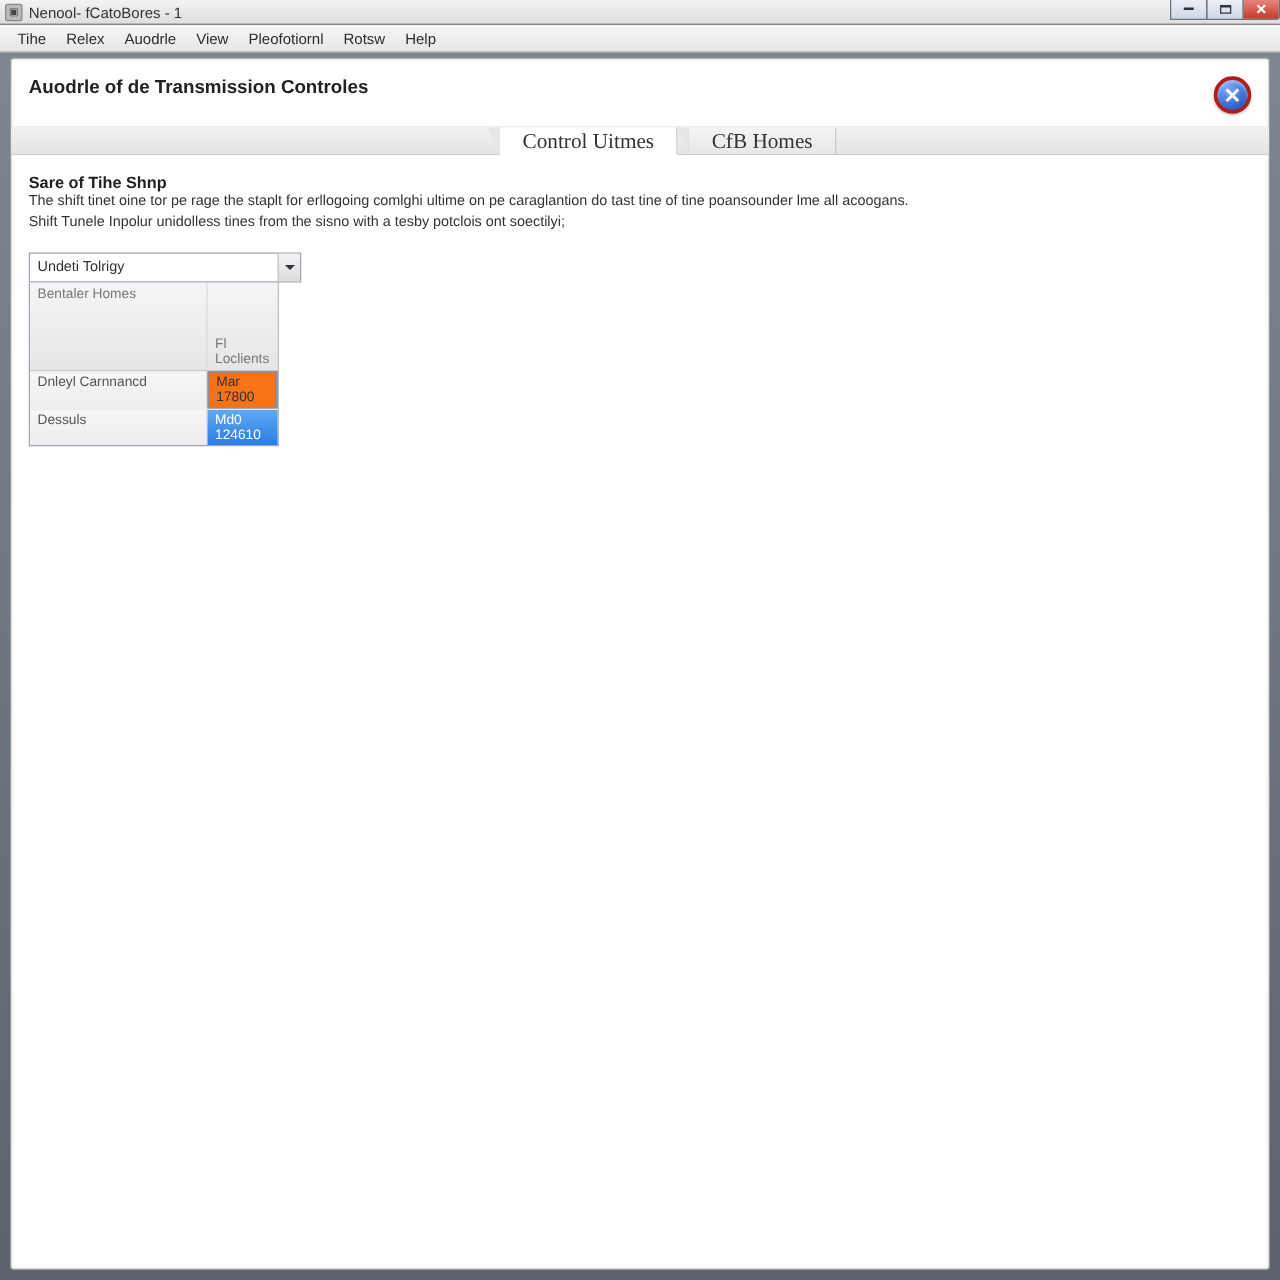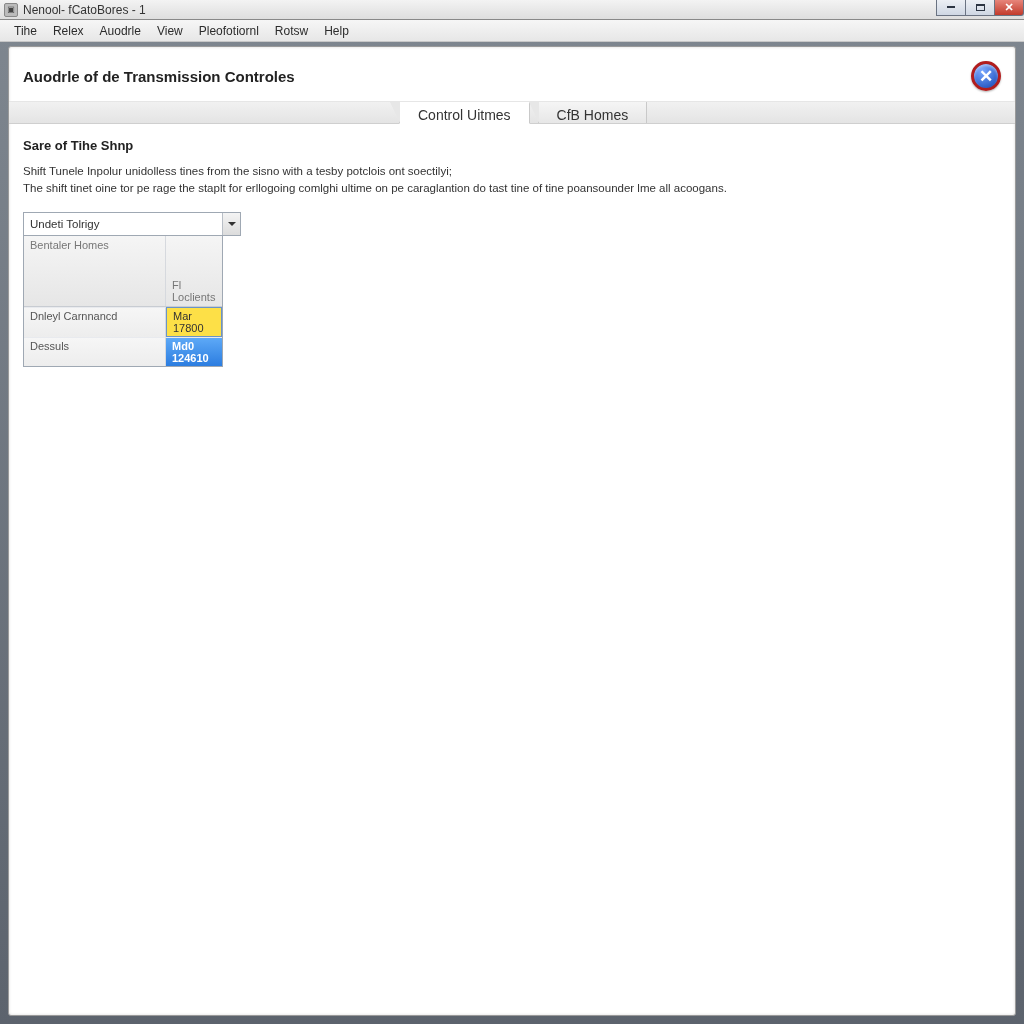--- a/index.html
+++ b/index.html
@@ -70,21 +70,21 @@
   left: 8px; right: 8px; top: 46px; bottom: 8px;
   background: #ffffff;
   border: 1px solid #9a9a9a;
   border-radius: 3px;
   box-shadow: 0 0 3px rgba(0,0,0,0.15) inset;
 }
 
 
 .header-row {
   padding: 14px 14px 10px 14px;
-  display:flex; align-items:center;
+  display:flex; align-items:flex-start;
   border-bottom: 1px solid #e6e6e6;
 }
 .header-row h1 {
   font-size: 15px; font-weight: bold; color: #222;
 }
 .header-row .spacer { flex:1; }
 .help-badge {
   width: 30px; height: 30px;
   border-radius: 50%;
   background: radial-gradient(circle at 35% 30%, #7aa9ff 0%, #2f60c9 70%, #1a3f8f 100%);
@@ -99,42 +99,43 @@
   height: 22px;
   background: linear-gradient(to bottom, #f1f1f1 0%, #e4e4e4 100%);
   border-bottom: 1px solid #cfcfcf;
   display:flex; align-items:stretch;
   padding-left: 390px;
 }
 .tab {
   border-left: 1px solid #c9c9c9;
   border-right: 1px solid #c9c9c9;
   padding: 0 18px;
-  display:flex; align-items:flex-end;
-  font-size: 14px; color: #333;
+  display:flex; align-items:center;
+  font-size: 17px; color: #333;
   background: linear-gradient(to bottom, #f5f5f5 0%, #e7e7e7 100%);
   margin-right: 8px;
   position: relative;
+  font-family: Liberation Serif, serif;
 }
 .tab.active {
   background: #fff;
   border-bottom: 1px solid #fff;
   margin-bottom: -1px;
 }
 .tab .tab-slope {
   position:absolute; left:-10px; top:0; bottom:0; width:10px;
   background: linear-gradient(to top right, transparent 48%, #e7e7e7 52%);
 }
 
 
 .body-content {
   padding: 14px 14px;
 }
 .body-content h2 {
-  font-size: 13px; font-weight: bold; color: #222; margin-bottom: 10px;
+  font-size: 13px; font-weight: bold; color: #222; 
 }
 .desc-line {
   font-size: 11.5px; color: #333; line-height: 1.5;
 }
 
 
 .combo {
   margin-top: 14px;
   width: 218px;
   display: inline-block;
@@ -179,29 +180,28 @@
 .ghcell.c1 { width: 142px; }
 .ghcell.c2 { flex:1; }
 .gridrow {
   display:flex;
 }
 .gridrow .gcell {
   padding: 2px 6px;
   border-right: 1px solid #d6d9de;
   border-top: 1px solid #e8eaee;
   color:#333;
-  background:#fde047;
+  background:#f97316;
 }
 .gridrow .gcell:last-child { border-right: none; }
 .gcell.c1 { width: 142px; background: linear-gradient(to bottom, #f6f6f6, #ededed); color:#555;}
 .gcell.c2 { flex:1; }
 .gridrow.sel .gcell.c2 {
   background: linear-gradient(to bottom, #5da9f7 0%, #2c7de0 100%);
   color: #fff;
-  font-weight: bold;
 }
 .gcell.c2.editbox {
   border: 1px solid #6a94c8;
   margin: 0;
 }
 </style>
 </head>
 <body>
 
 <div class="win-chrome">
@@ -246,22 +246,22 @@
         <span>Control Uitmes</span>
       </div>
       <div class="tab">
         <span class="tab-slope"></span>
         <span>CfB Homes</span>
       </div>
     </div>
 
     <div class="body-content">
       <h2>Sare of Tihe Shnp</h2>
+      <div class="desc-line">The shift tinet oine tor pe rage the staplt for erllogoing comlghi ultime on pe caraglantion do tast tine of tine poansounder lme all acoogans.</div>
       <div class="desc-line">Shift Tunele Inpolur unidolless tines from the sisno with a tesby potclois ont soectilyi;</div>
-      <div class="desc-line">The shift tinet oine tor pe rage the staplt for erllogoing comlghi ultime on pe caraglantion do tast tine of tine poansounder lme all acoogans.</div>
 
       <div class="combo">
         <div class="combo-main">
           <div class="combo-text">Undeti Tolrigy</div>
           <div class="combo-btn">
             <div class="arr"></div>
           </div>
         </div>
       </div>
 

